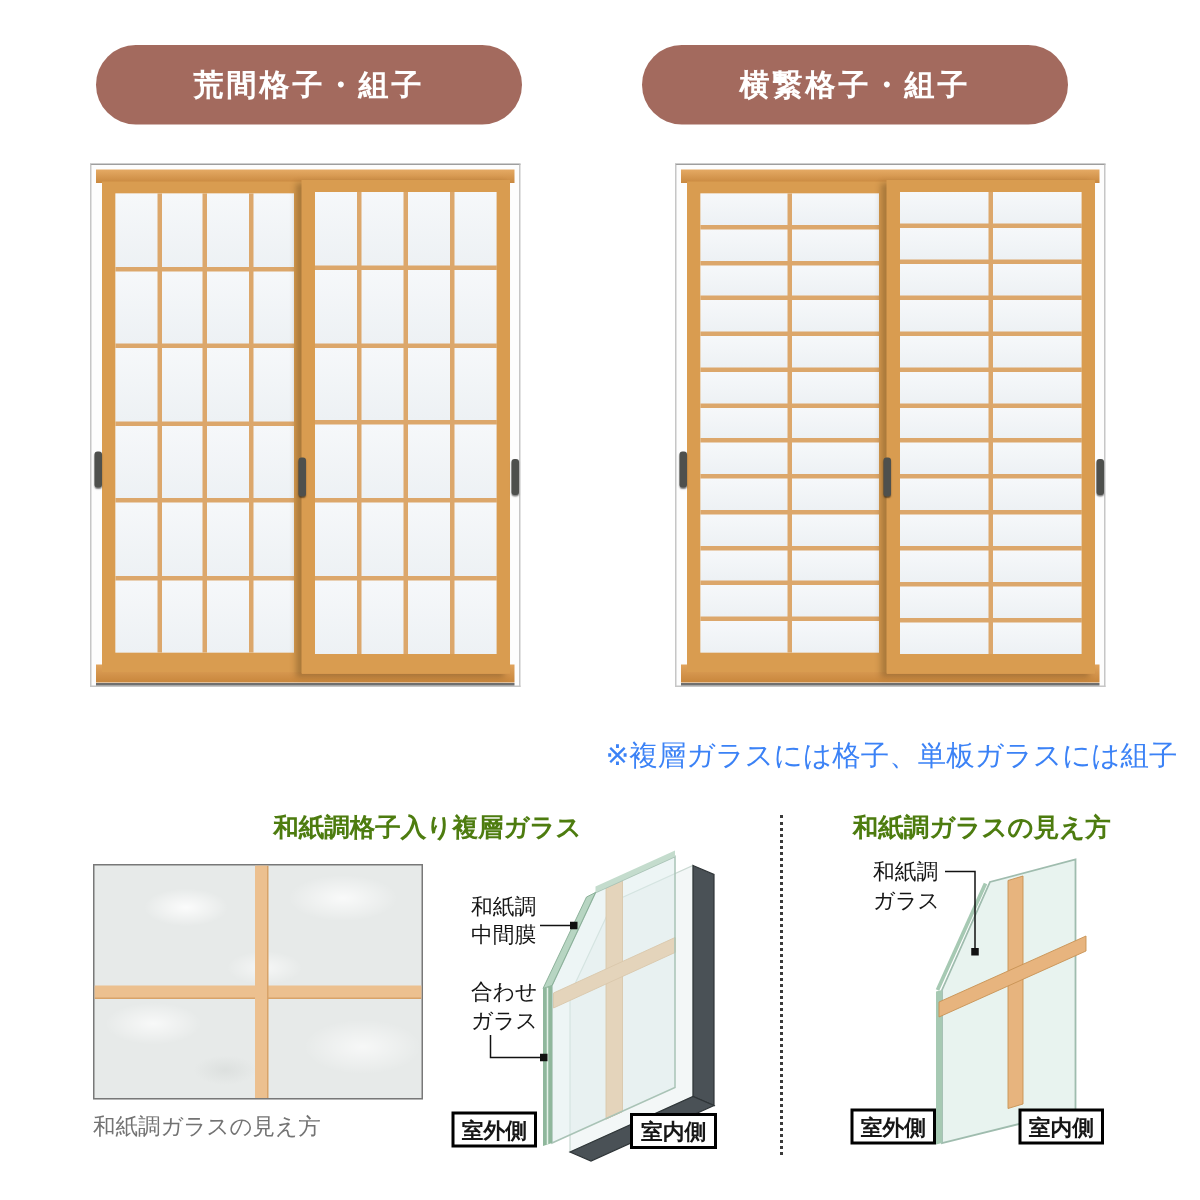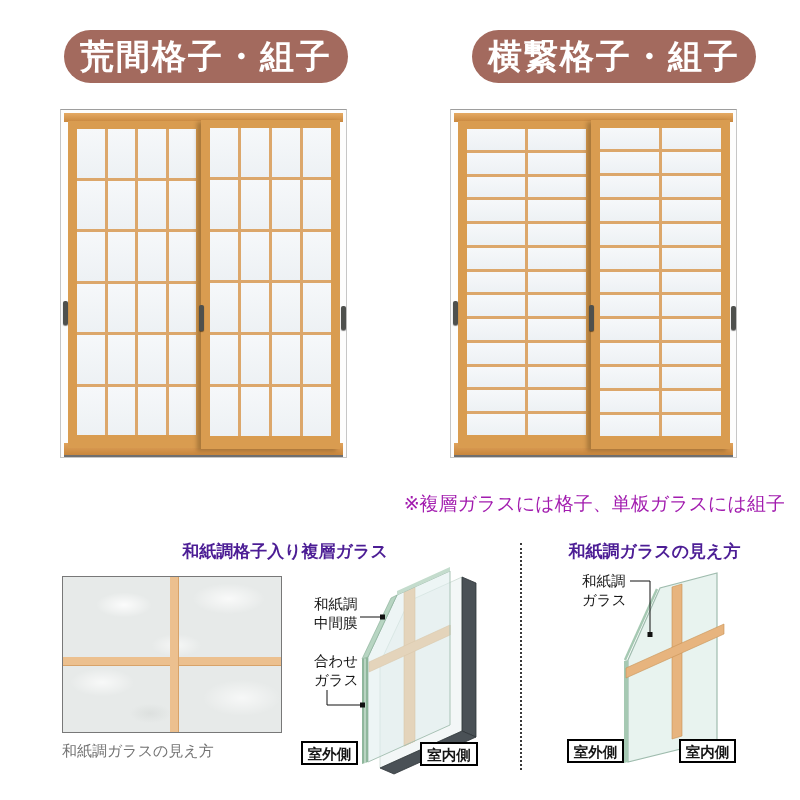--- a/index.html
+++ b/index.html
@@ -2,24 +2,24 @@
 <html><head>
 <meta charset="utf-8">
 <style>
   * { margin:0; padding:0; box-sizing:border-box; }
   html,body { width:800px; height:800px; background:#ffffff;
     font-family:"Liberation Sans","DejaVu Sans",sans-serif; }
   .stage { position:relative; width:800px; height:800px; background:#fff; overflow:hidden; }
 
   
   .badge { position:absolute; top:30px; width:284px; height:53px; border-radius:27px;
-    background:#a36a5e; color:#fff; font-size:34px; font-weight:bold; letter-spacing:2px;
+    background:#a36a5e; color:#fff; font-size:20px; font-weight:bold; letter-spacing:2px;
     display:flex; align-items:center; justify-content:center; }
   .badge.b-left { left:64px; }
-  .badge.b-right { left:472px; }
+  .badge.b-right { left:428px; }
 
   
   .door-unit { position:absolute; top:109px; width:287px; height:349px;
     background:#fdfdfd; border:1px solid #c6c6c6; border-top:1px solid #9e9e9e; }
   .door-unit.u-left { left:60px; }
   .door-unit.u-right { left:450px; }
   .lintel { position:absolute; top:3px; left:3px; right:3px; height:9px;
     background:linear-gradient(180deg,#e5aa64,#c9883f); }
   .sill { position:absolute; bottom:2px; left:3px; right:3px; height:12px;
     background:linear-gradient(180deg,#e0a35c,#c8863c); box-shadow:0 2px 0 #6f6f6f; }
@@ -32,27 +32,27 @@
   .paper { width:100%; height:100%; gap:3px; background:#dca76b; }
   .cell { background:linear-gradient(180deg,#f6f8fa,#edf1f4); }
   .handle { position:absolute; width:5px; border-radius:2px; background:#4e504d;
     box-shadow:0 1px 1px rgba(0,0,0,.5); z-index:3; }
   .h1 { left:2px;  top:191px; height:24px; }
   .h2 { left:138px; top:195px; height:26px; }
   .h3 { left:280px; top:196px; height:24px; }
 
   
   .note { position:absolute; left:370px; top:491px; width:415px; text-align:right;
-    font-size:19px; color:#a21caf; }
+    font-size:19px; color:#3b82f6; }
 
   
   .divider { position:absolute; left:520px; top:543px; height:227px; width:0;
     border-left:2px dotted #3a3a3a; }
   .sec-heading { position:absolute; top:540px; font-size:17px; font-weight:bold;
-    color:#4c1d95; text-align:center; }
+    color:#4d7c0f; text-align:center; }
   .sh-left { left:60px; width:450px; }
   .sh-right { left:532px; width:245px; }
 
   
   .washi { position:absolute; left:62px; top:576px; width:220px; height:157px;
     border:1px solid #787878; overflow:hidden;
     background:
       radial-gradient(ellipse 40px 18px at 28% 18%, rgba(255,255,255,.85), transparent 70%),
       radial-gradient(ellipse 52px 22px at 76% 14%, rgba(255,255,255,.75), transparent 70%),
       radial-gradient(ellipse 46px 20px at 18% 68%, rgba(255,255,255,.7), transparent 70%),

